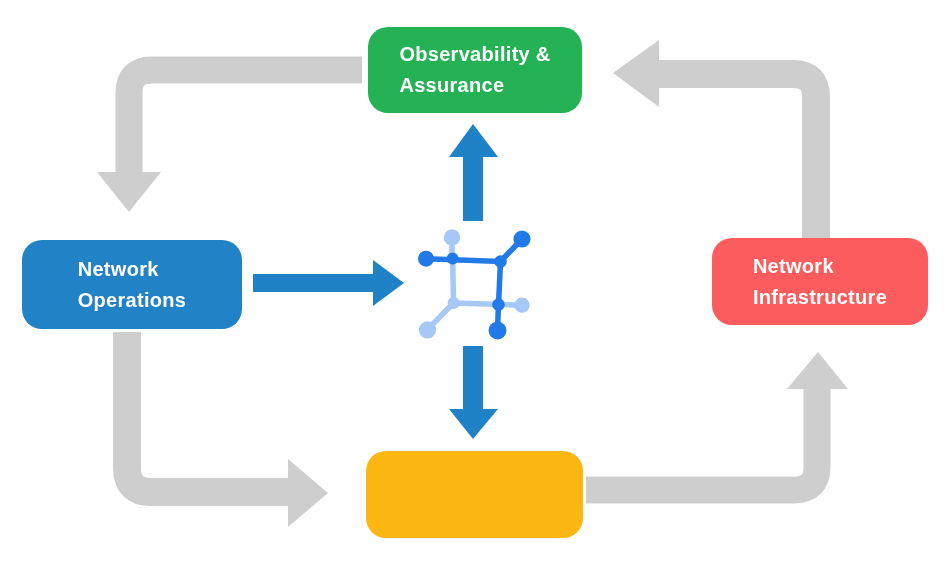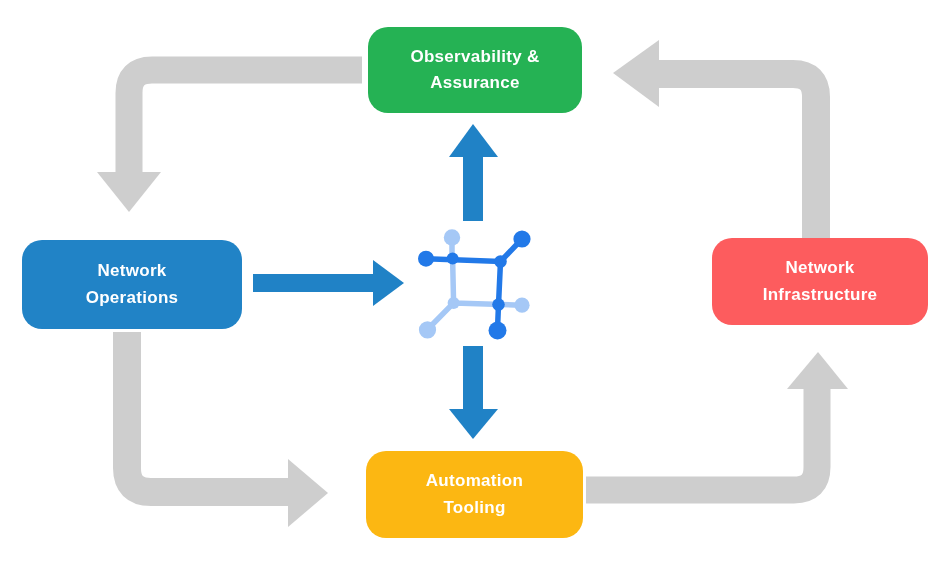--- a/index.html
+++ b/index.html
@@ -8,25 +8,24 @@
     width:948px;height:570px;
     background:#ffffff;
     overflow:hidden;
     font-family:"Liberation Sans",sans-serif;
   }
   .canvas svg{position:absolute;left:0;top:0;}
   .shaft{fill:none;}
   .node-label{
     position:absolute;
     display:flex;align-items:center;justify-content:center;
-    text-align:center;
     white-space:pre-line;
     color:#ffffff;
     font-weight:700;
-    font-size:17px;
+    font-size:20px;
     line-height:1.55;
     letter-spacing:0.3px;
     pointer-events:none;
     border-radius:18px;
   }
   .lbl-observability{left:368px;top:27px;width:214px;height:86px;}
   .lbl-operations{left:22px;top:240px;width:220px;height:89px;}
   .lbl-infrastructure{left:712px;top:238px;width:216px;height:87px;}
   .lbl-automation{left:366px;top:451px;width:217px;height:87px;}
 </style>
@@ -94,16 +93,14 @@
       <circle cx="93.5" cy="89.6" r="6.3" fill="#2279e8"></circle>
     </g>
   </svg>
 
   <div class="node-label lbl-observability">Observability &amp;
 Assurance</div>
   <div class="node-label lbl-operations">Network
 Operations</div>
   <div class="node-label lbl-infrastructure">Network
 Infrastructure</div>
-  <div class="node-label lbl-automation">Automation
-Tooling</div>
 
 </div>
 
 </body></html>

